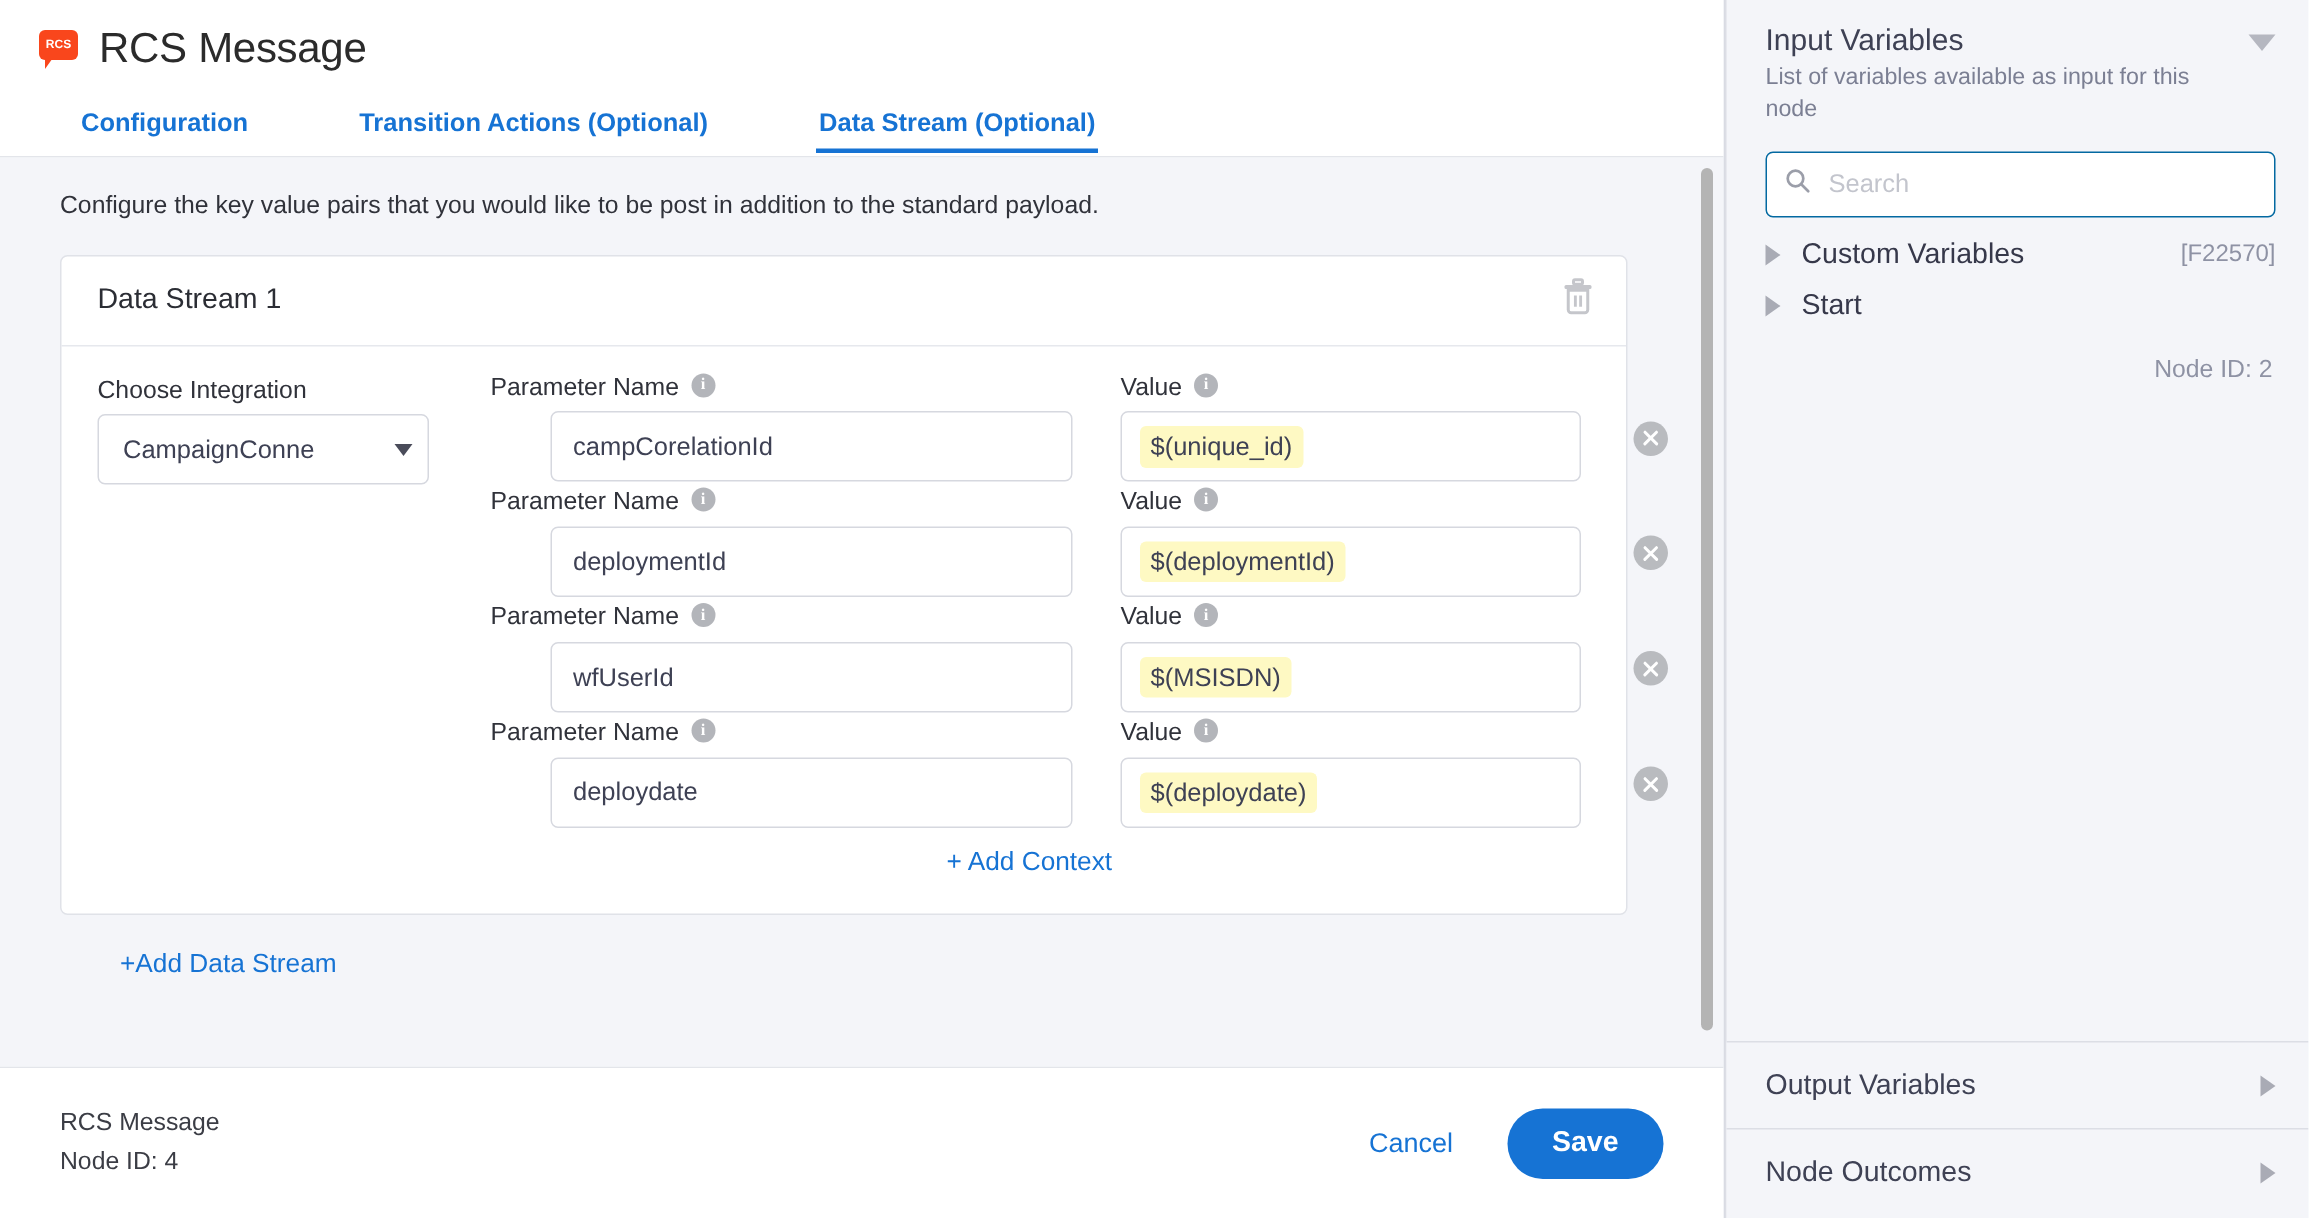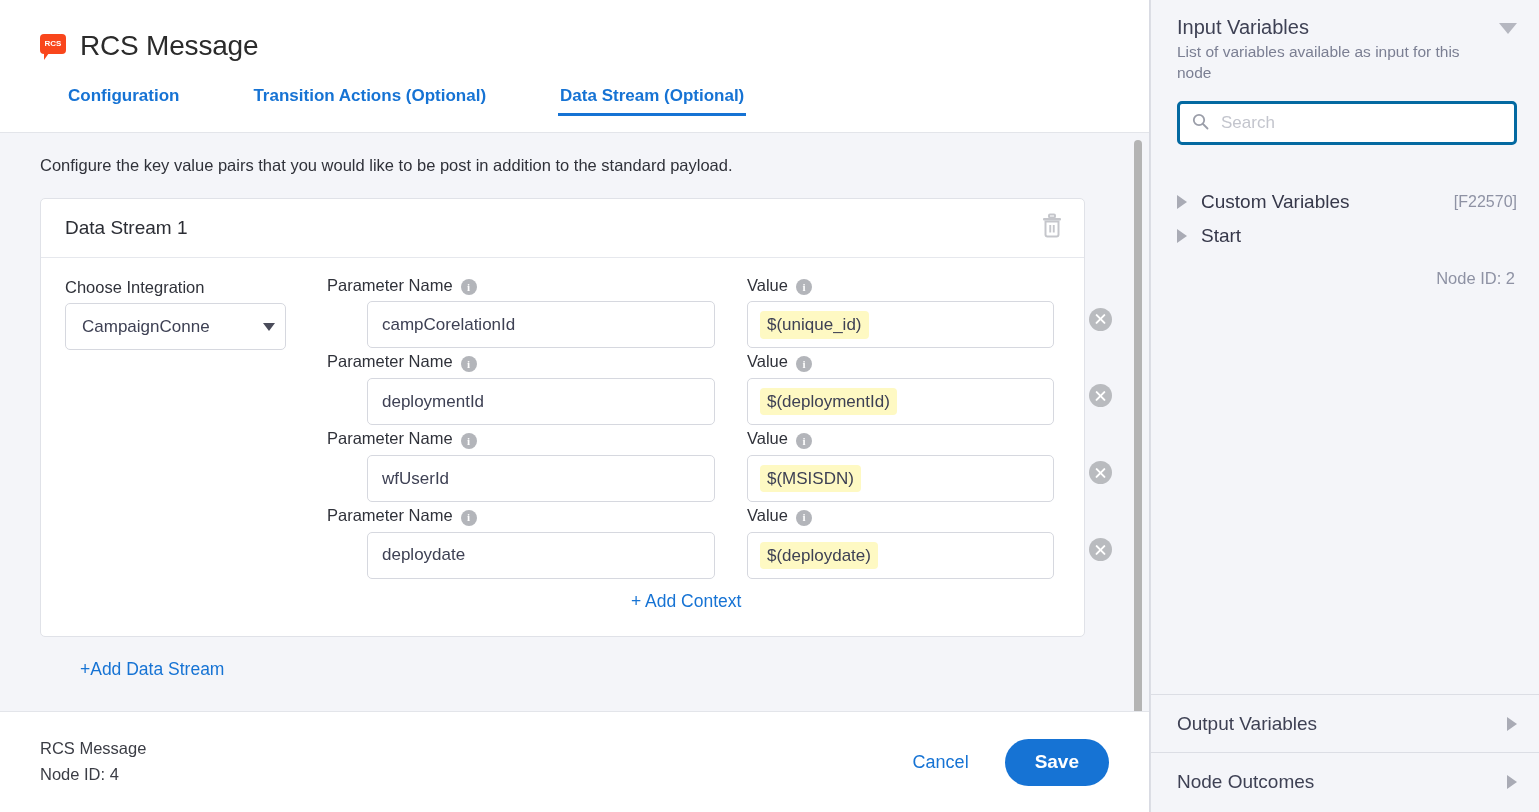--- a/index.html
+++ b/index.html
@@ -27,21 +27,21 @@
     height: 812px;
     background: #f4f5f9;
     display: flex;
     flex-direction: column;
     border-right: 1px solid #d9dbe3;
   }
 
   
   .panel-header {
     background: #ffffff;
-    padding: 16px;
+    padding: 2px;
     flex: 0 0 auto;
     border-bottom: 1px solid #e3e5ea;
   }
   .title-row {
     display: flex;
     align-items: center;
     gap: 14px;
     padding: 14px 0 6px 24px;
   }
   .rcs-icon {
@@ -152,21 +152,21 @@
   }
   .integration-col {
     width: 260px;
     flex: 0 0 auto;
     padding-top: 2px;
   }
   .field-label {
     font-size: 16.5px;
     color: #30323a;
     display: flex;
-    align-items: flex-end;
+    align-items: flex-start;
     gap: 8px;
     margin-bottom: 6px;
     line-height: 1.2;
   }
   .info-icon {
     display: inline-flex;
     align-items: center;
     justify-content: center;
     width: 16px; height: 16px;
     border-radius: 50%;
@@ -394,41 +394,41 @@
     font-size: 15.5px;
     color: #7b7f93;
     line-height: 1.33;
     margin-top: 3px;
     max-width: 310px;
   }
   .search-box {
     margin-top: 18px;
     height: 44px;
     background: #ffffff;
-    border: 3px solid #0369a1;
+    border: 1px solid #0369a1;
     border-radius: 5px;
     display: flex;
     align-items: center;
     padding: 0 12px;
     gap: 10px;
   }
   .search-icon-svg { flex: 0 0 auto; }
   .search-input {
     border: none;
     outline: none;
     background: transparent;
     font-size: 17px;
     color: #3e4154;
     width: 100%;
     font-family: "Liberation Sans", sans-serif;
   }
   .search-input::placeholder { color: #c3c5cd; }
 
   .tree {
-    margin-top: 40px;
+    margin-top: 8px;
   }
   .tree-row {
     display: flex;
     align-items: center;
     justify-content: space-between;
     padding: 6px 0;
     cursor: pointer;
   }
   .tree-left {
     display: flex;

